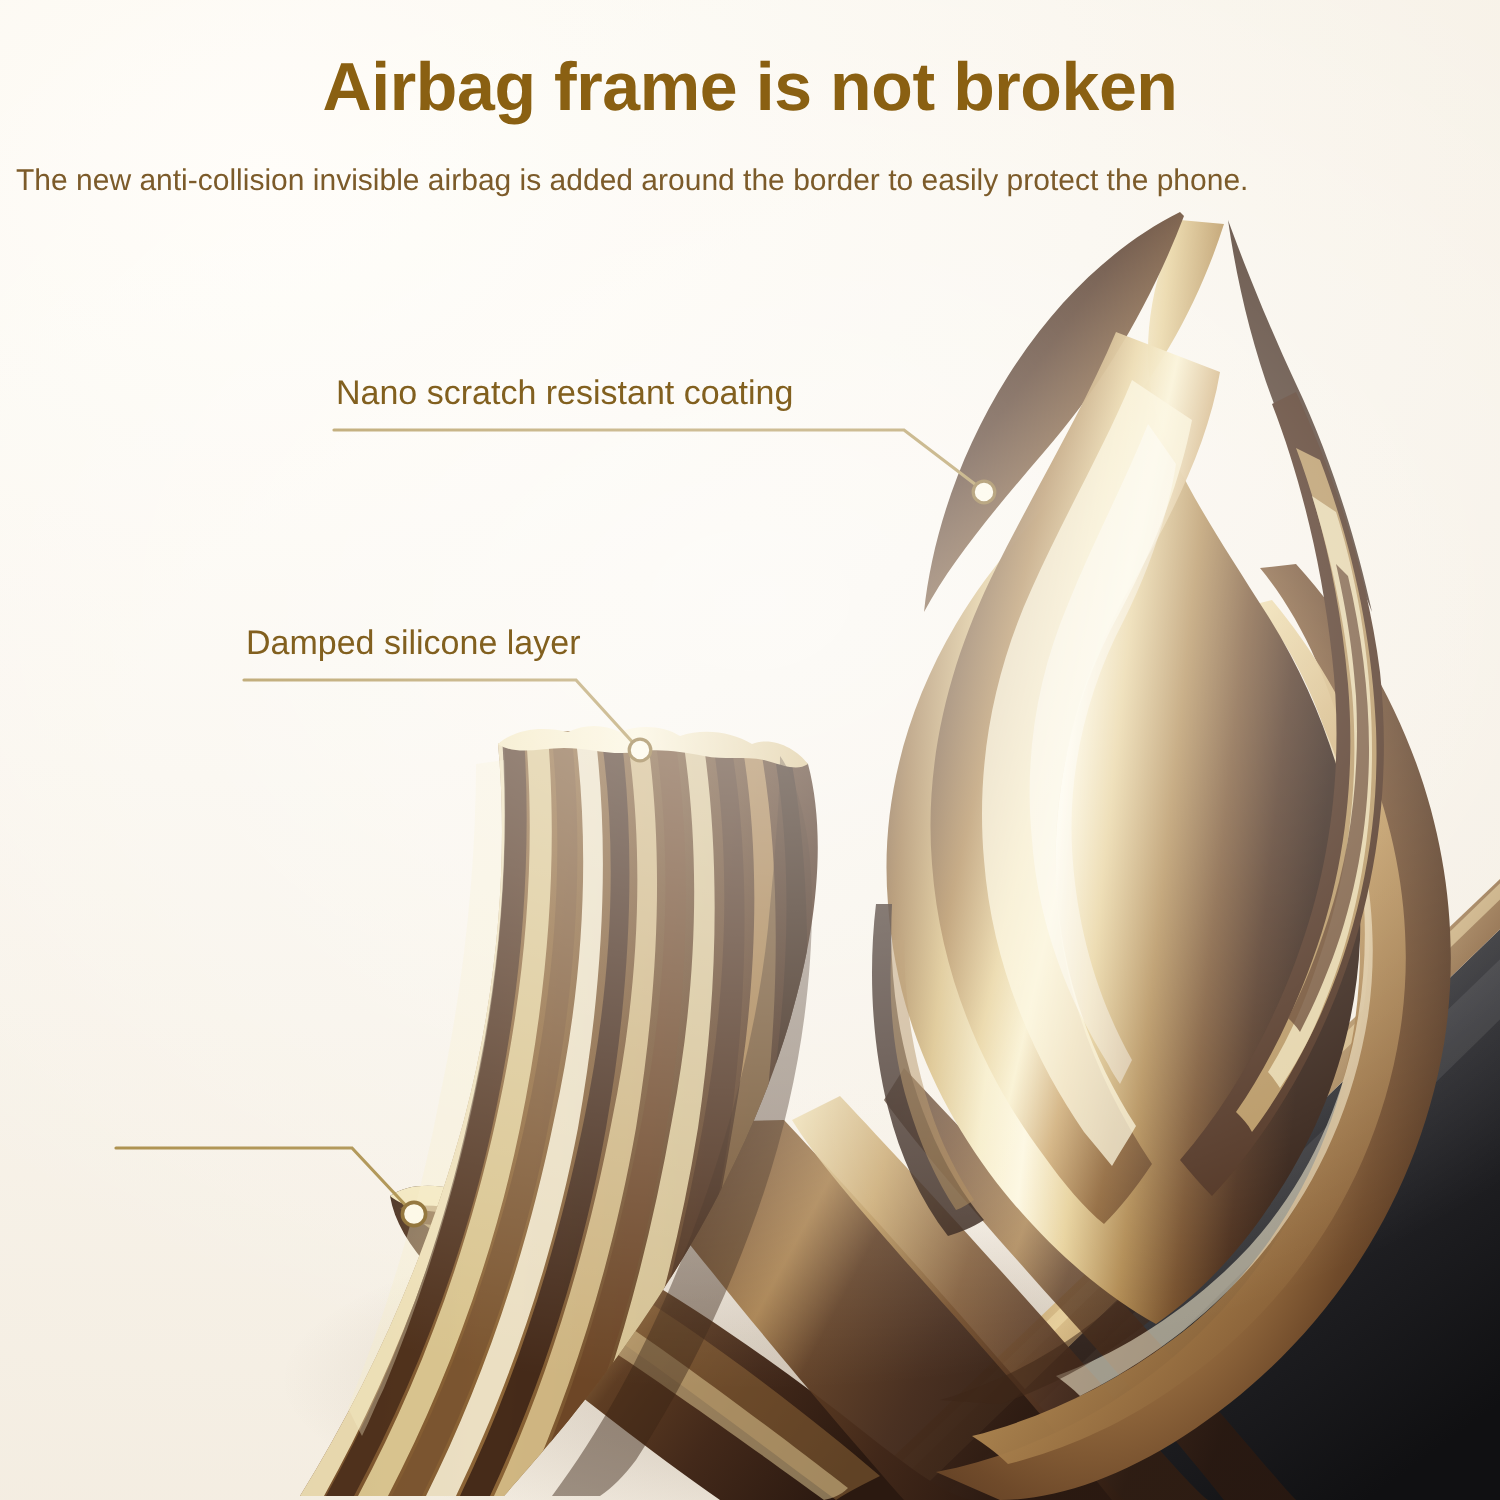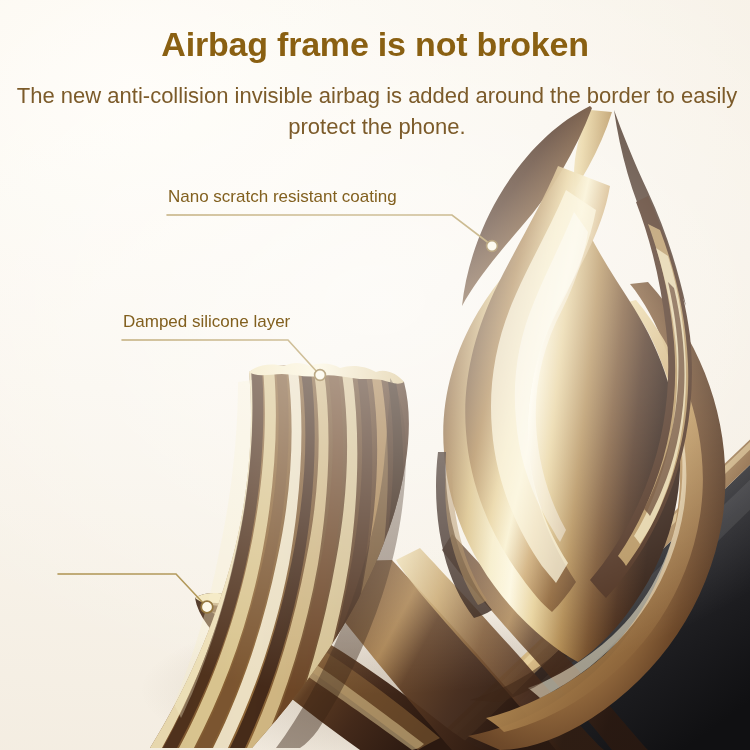--- a/index.html
+++ b/index.html
@@ -40,22 +40,22 @@
     font-size: 34px;
     font-weight: bold;
     letter-spacing: -0.2px;
     color: #8a6012;
     line-height: 1.08;
   }
   .subtitle {
     position: absolute;
     left: 8px; right: 4px;
     top: 80px;
-    text-align: center;
-    font-size: 22px;
+    text-align: left;
+    font-size: 15px;
     font-weight: normal;
     color: #7c5b2a;
     line-height: 1.42;
   }
 
   
   .callout-label {
     position: absolute;
     font-size: 17px;
     color: #82601f;

